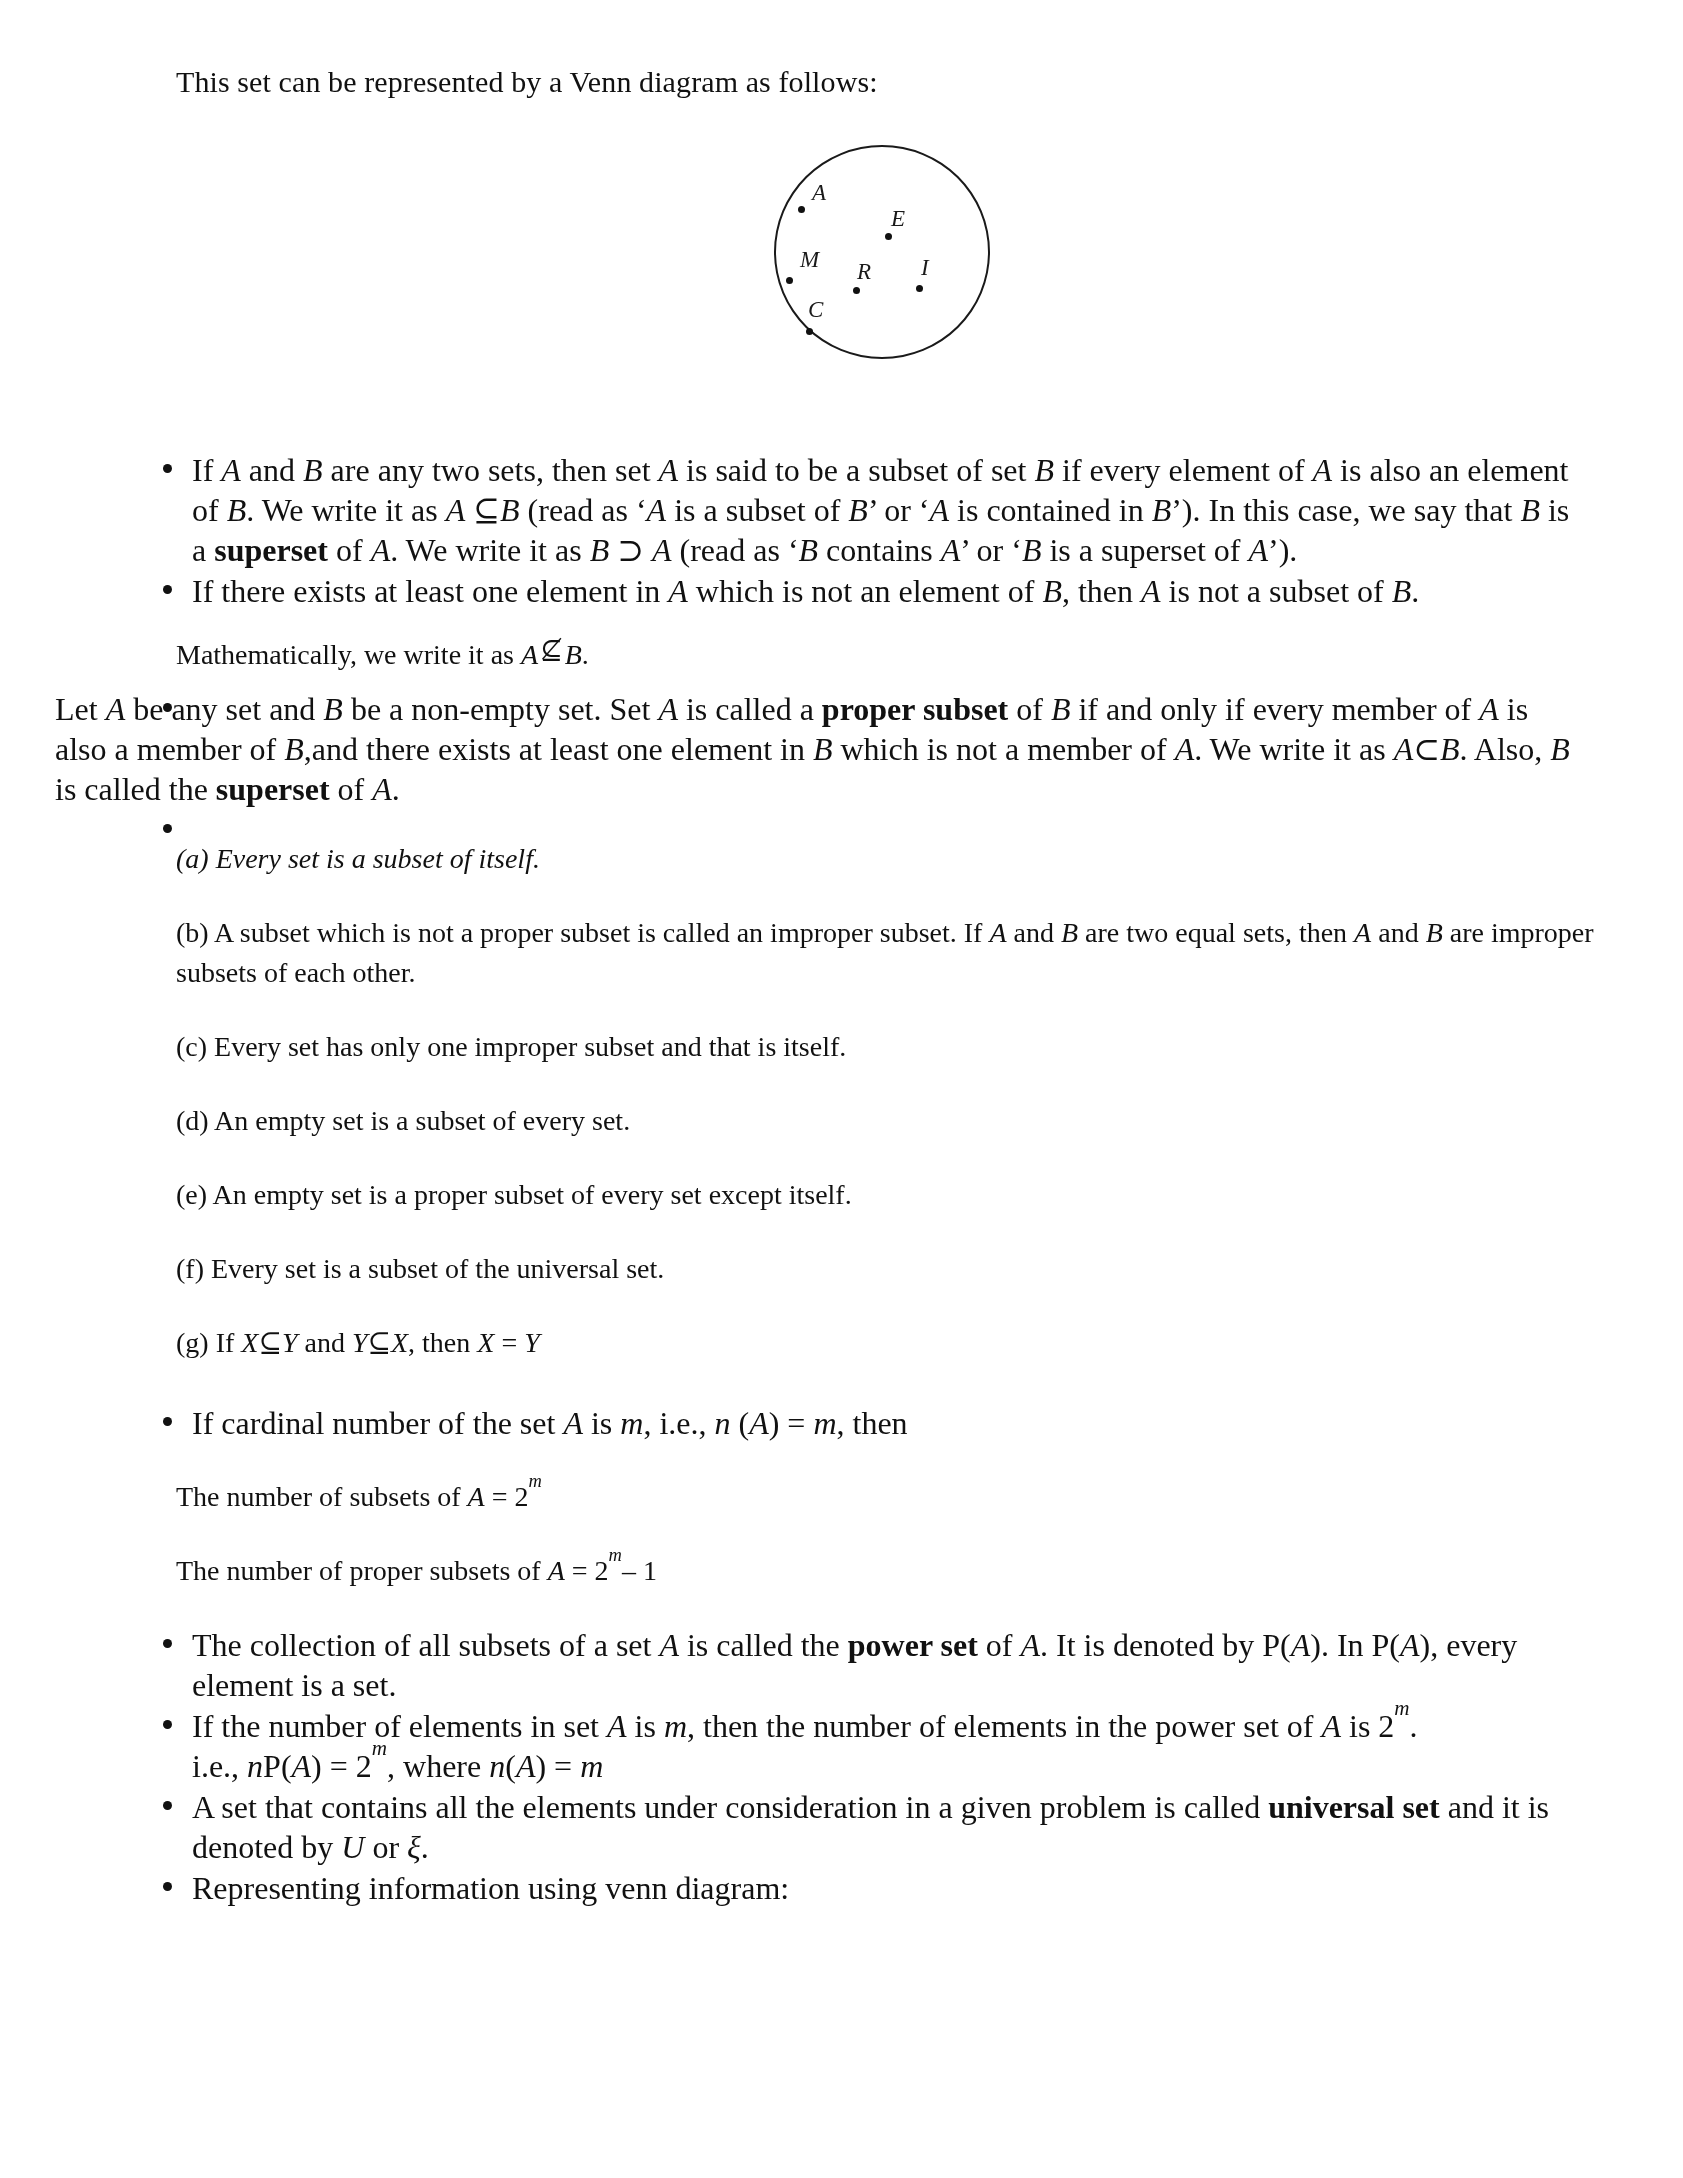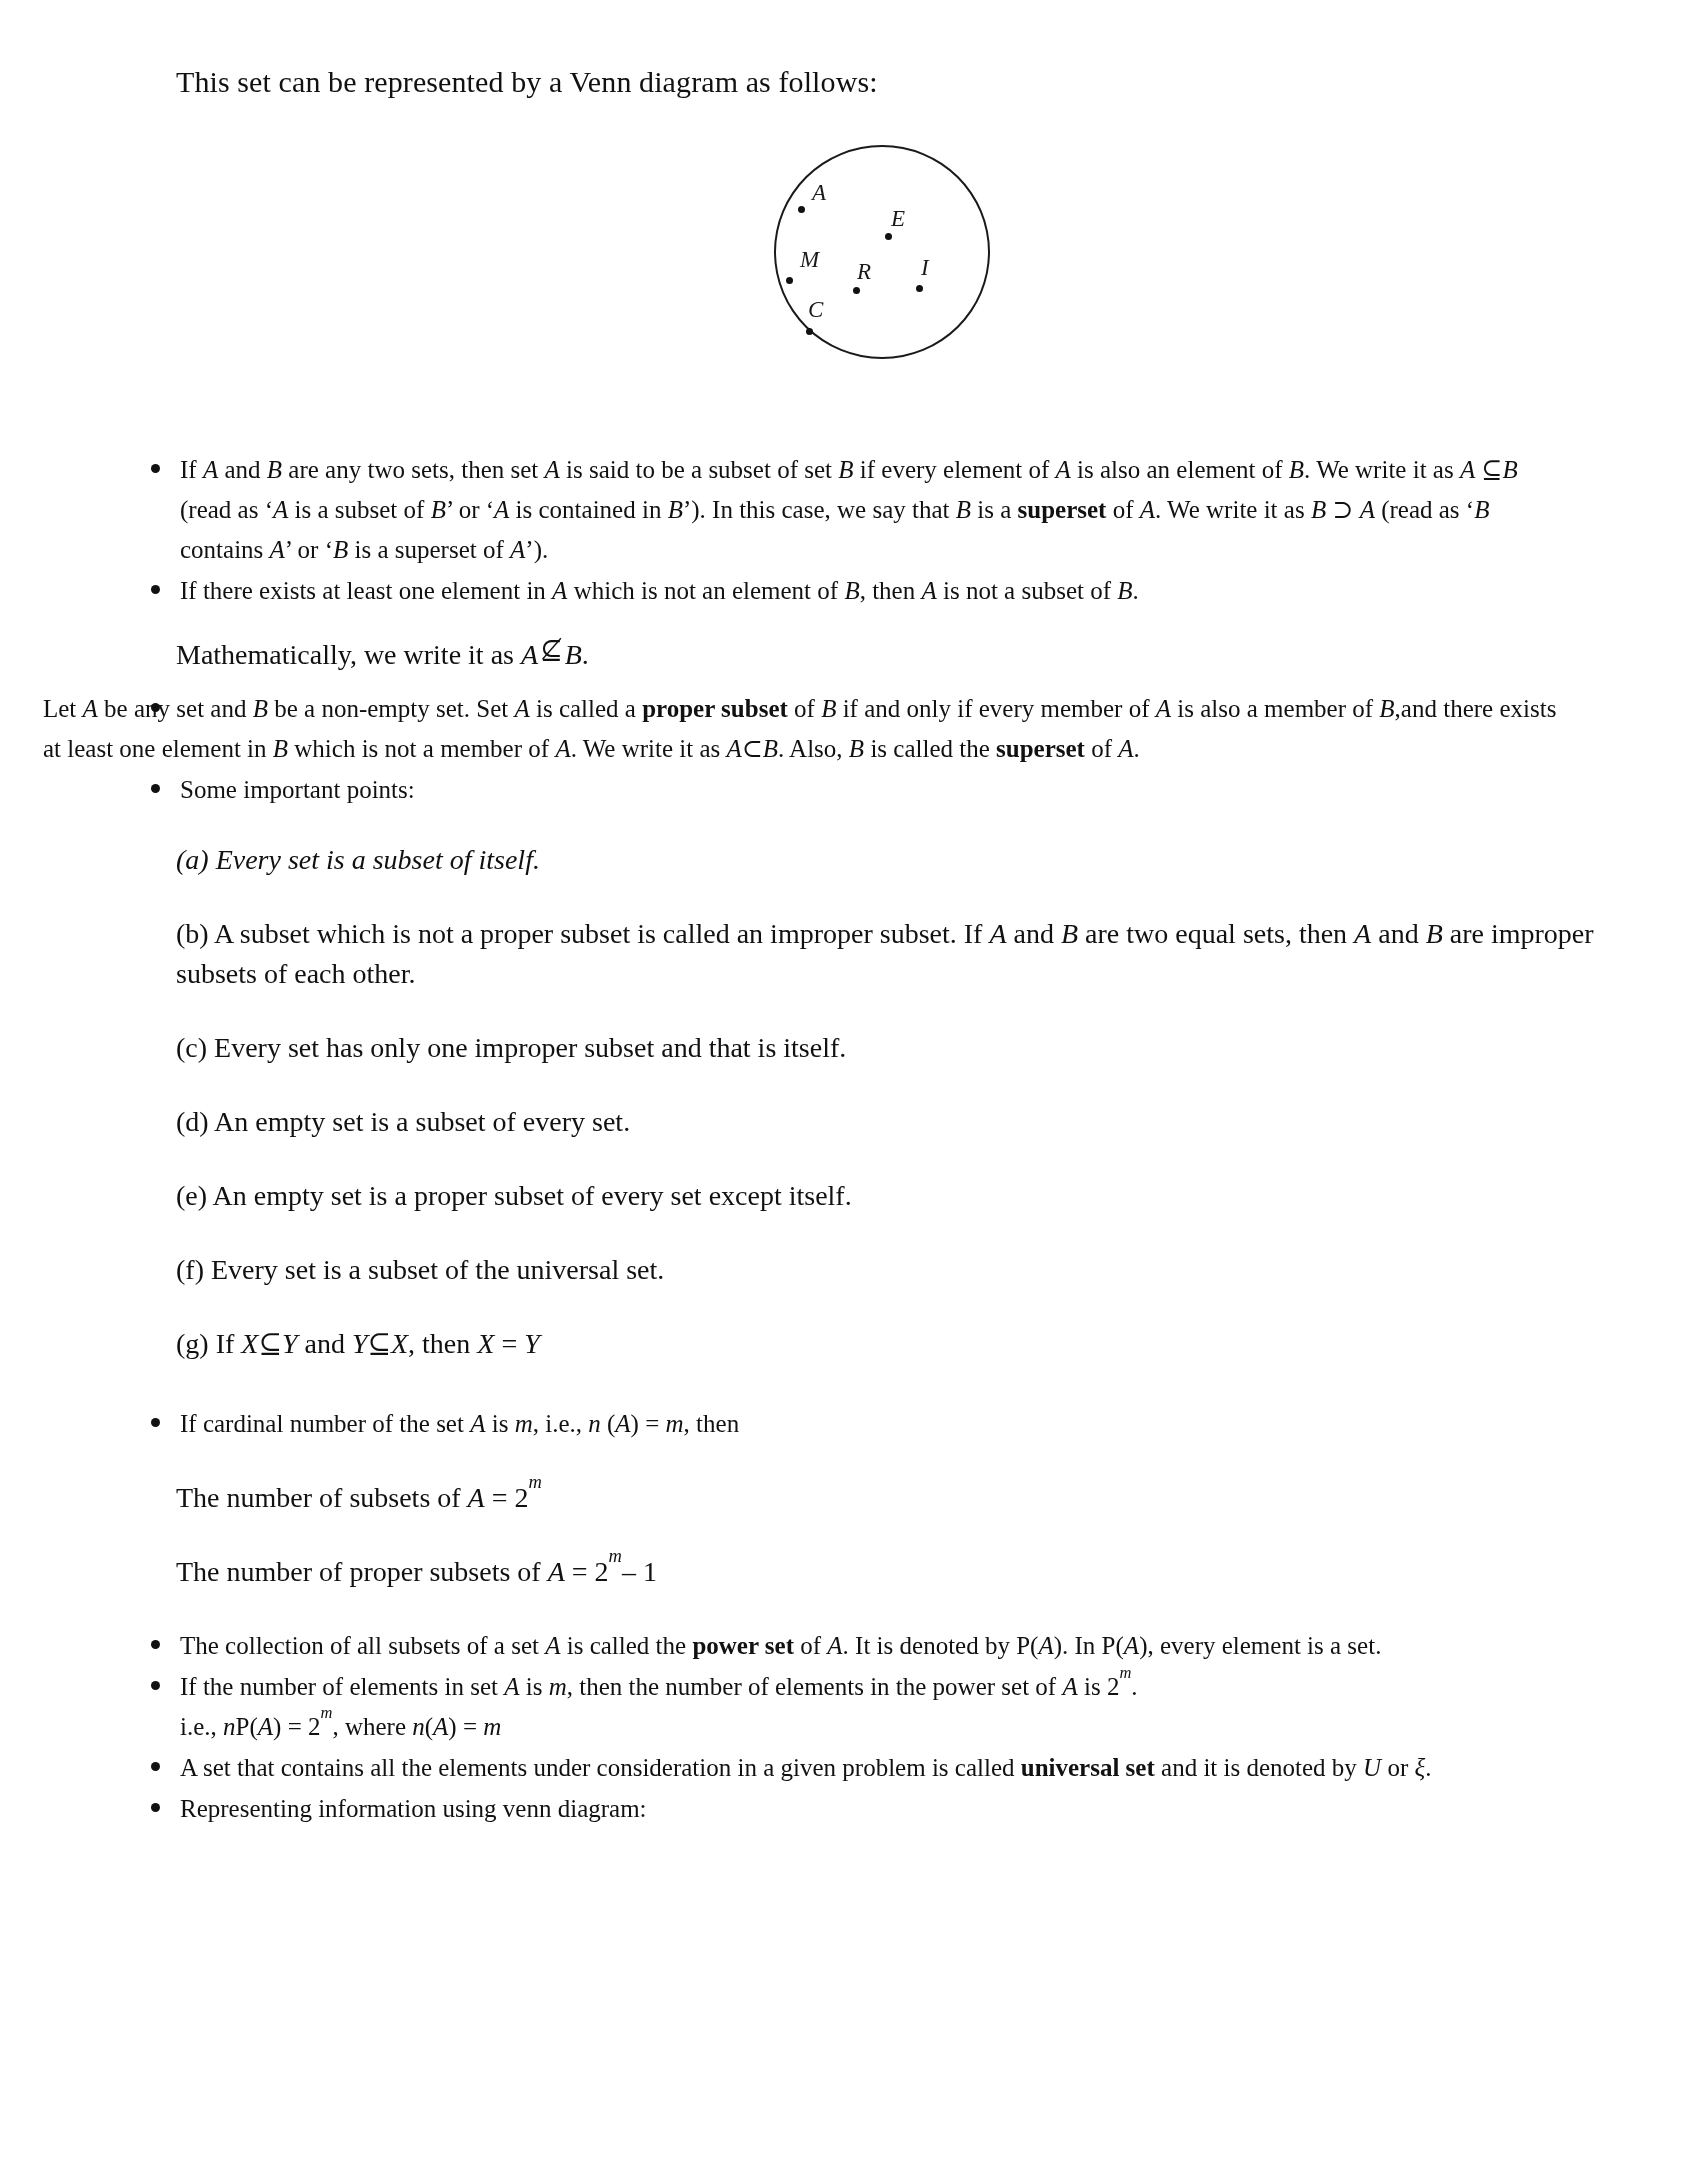--- a/index.html
+++ b/index.html
@@ -72,23 +72,23 @@
   .body-list {
     position: absolute;
     left: 0;
     top: 450px;
     width: 1683px;
   }
   .bullet-row {
     position: relative;
     padding-left: 176px;
     padding-right: 109px;
-    font-size: 25px;
+    font-size: 32px;
     line-height: 40px;
-    margin: 0 0 1px 4px;
+    margin: 0 0 1px 16px;
   }
   .bullet-row > .bullet-dot {
     position: absolute;
     left: 147px;
     top: 14px;
     width: 9px;
     height: 9px;
     background: #111;
     border-radius: 50%;
   }
@@ -171,21 +171,20 @@
 
     <div class="sub-para sp-24"><span>Mathematically, we write it as </span><i>A</i><span class="nsubset">⊈</span><i>B</i><span>.</span></div>
 
     <div class="bullet-row sp-14">
       <span class="bullet-dot"></span>
       <p><span>Let </span><i>A</i><span> be any set and </span><i>B</i><span> be a non-empty set. Set </span><i>A</i><span> is called a </span><b>proper subset</b><span> of </span><i>B</i><span> if and only if every member of </span><i>A</i><span> is also a member of </span><i>B</i><span>,and there exists at least one element in </span><i>B</i><span> which is not a member of </span><i>A</i><span>. We write it as </span><i>A</i><span class="sym">⊂</span><i>B</i><span>. Also, </span><i>B</i><span> is called  the </span><b>superset</b><span> of </span><i>A</i><span>.</span></p>
     </div>
 
     <div class="bullet-row">
       <span class="bullet-dot"></span>
-      <p>Some important points:</p>
     </div>
 
     <div class="sub-para sp-30"><span>(a) Every set is a subset of itself.</span></div>
 
     <div class="sub-para sp-34"><span>(b) A subset which is not a proper subset is called an improper subset. If </span><i>A</i><span> and </span><i>B</i><span> are two equal sets, then </span><i>A</i><span> and </span><i>B</i><span> are improper subsets of each other.</span></div>
 
     <div class="sub-para sp-34"><span>(c) Every set has only one improper subset and that is itself.</span></div>
 
     <div class="sub-para sp-34"><span>(d) An empty set is a subset of every set.</span></div>
 

